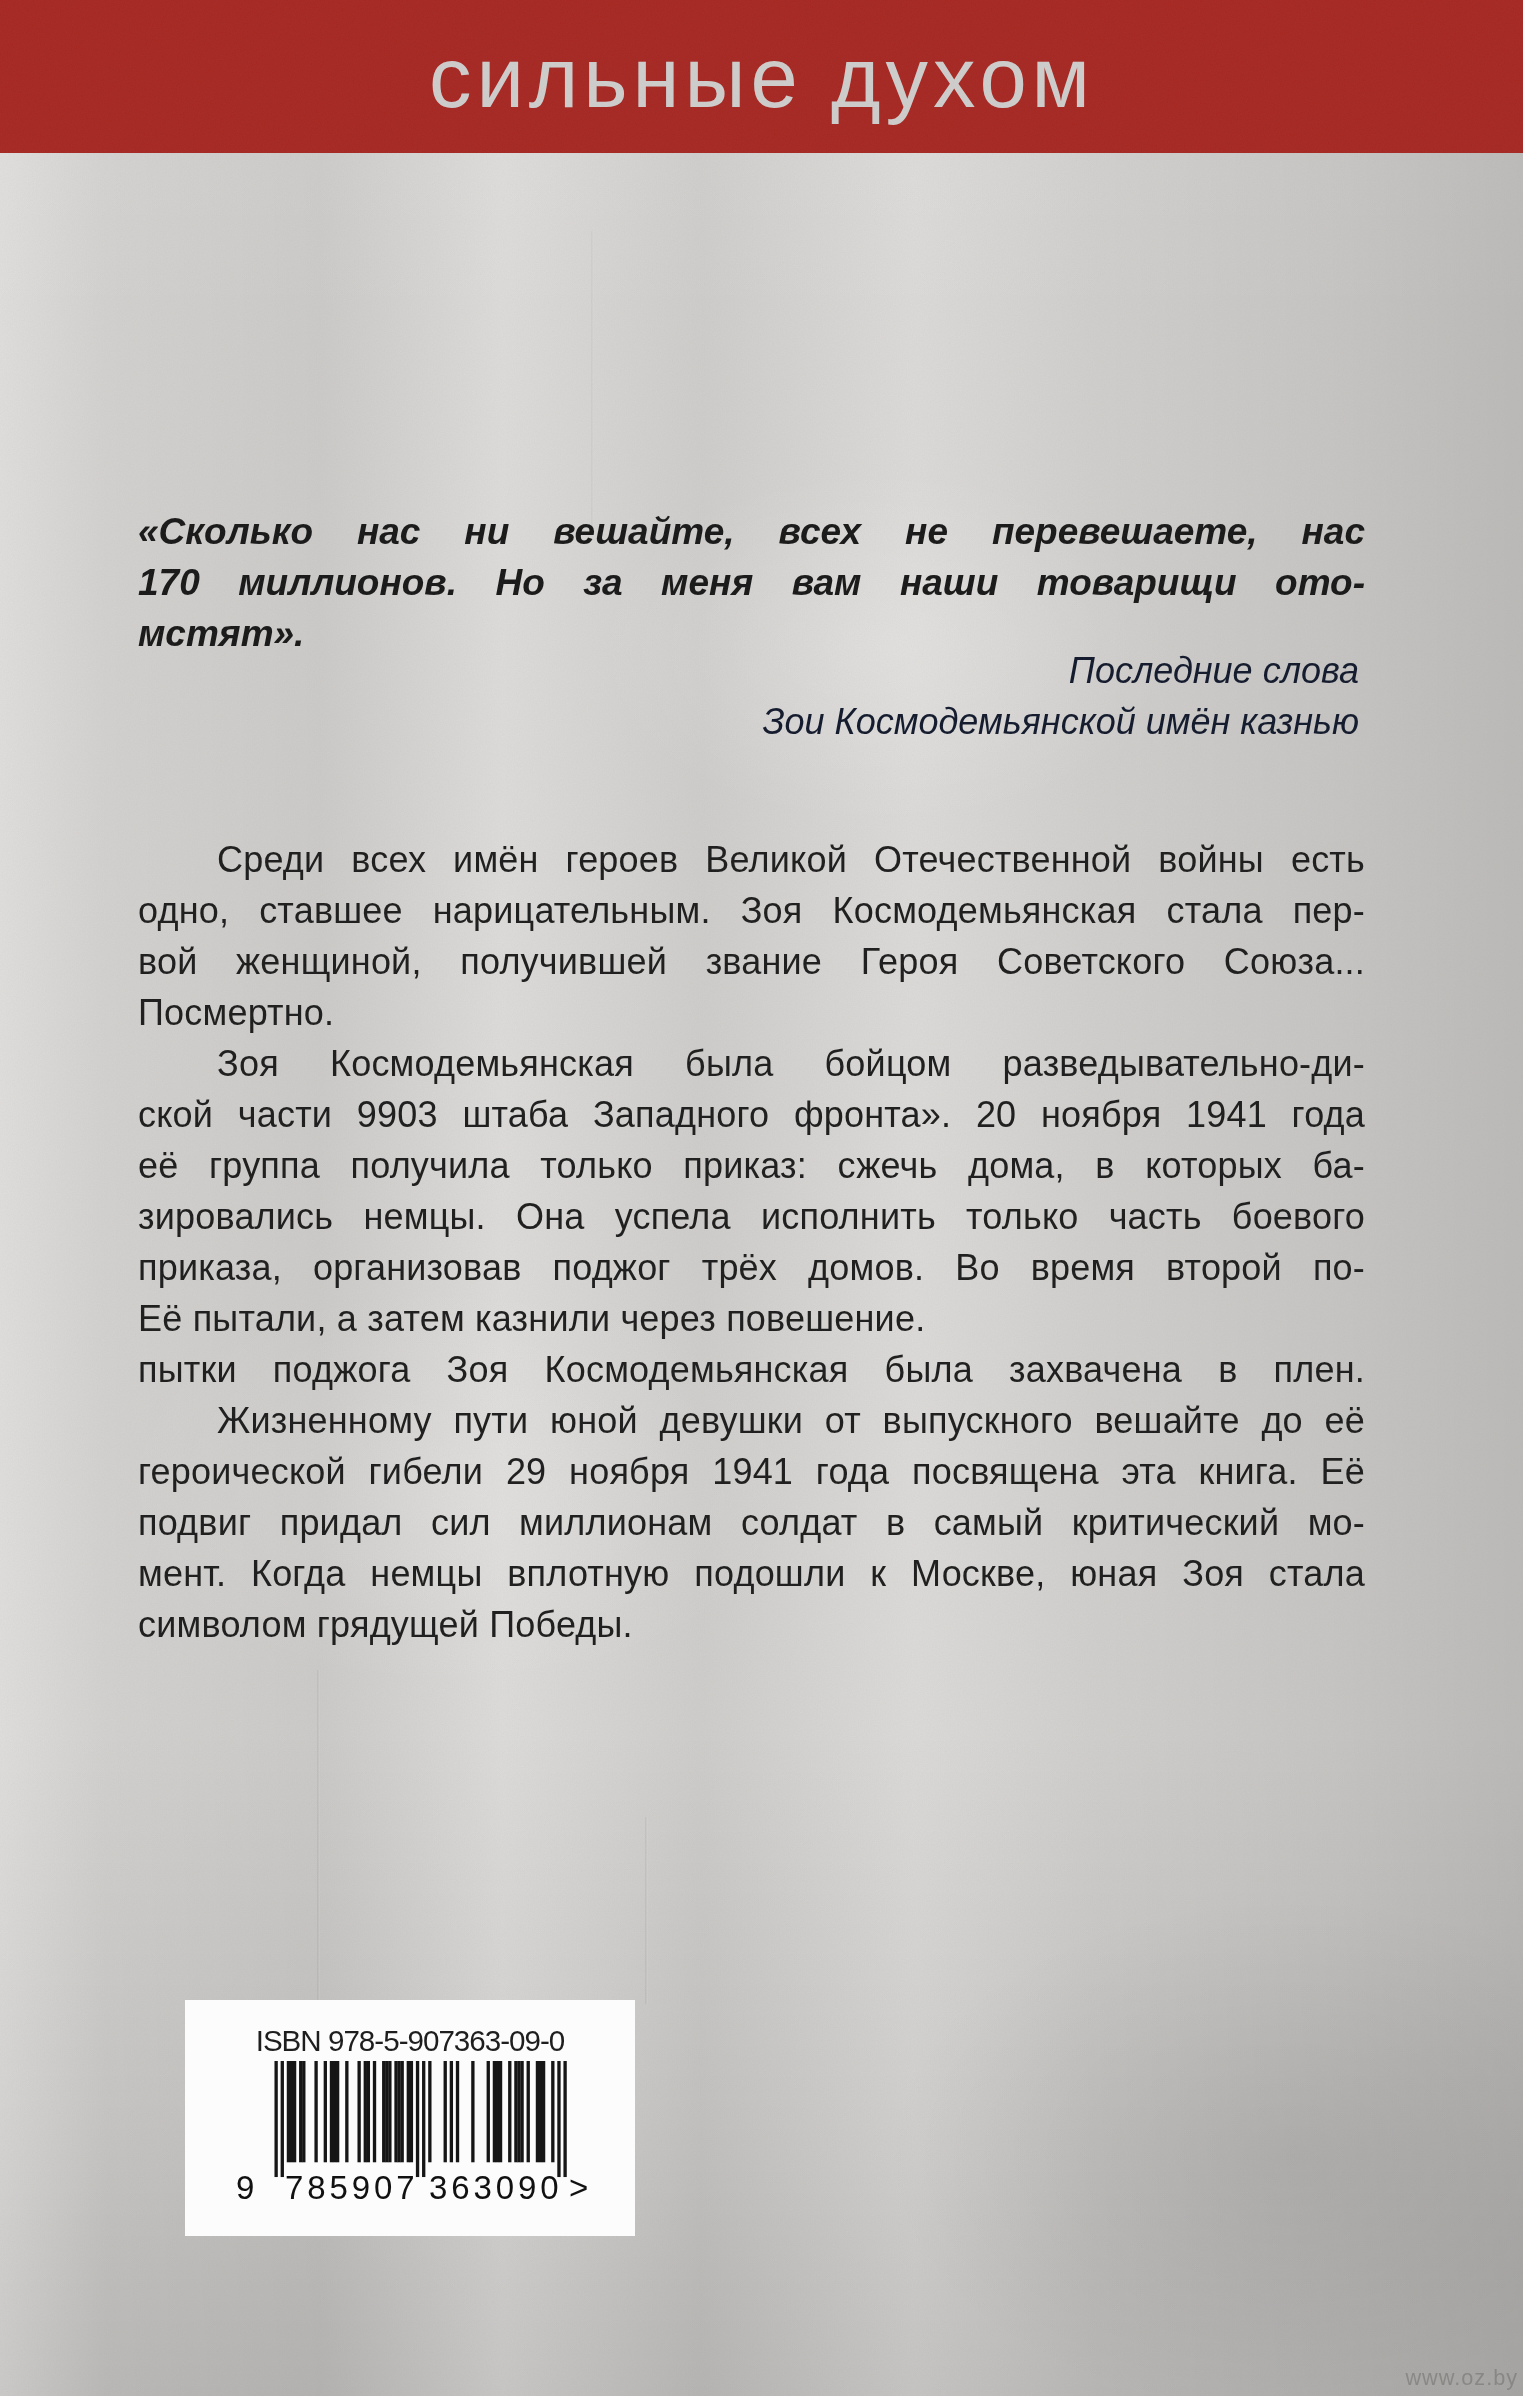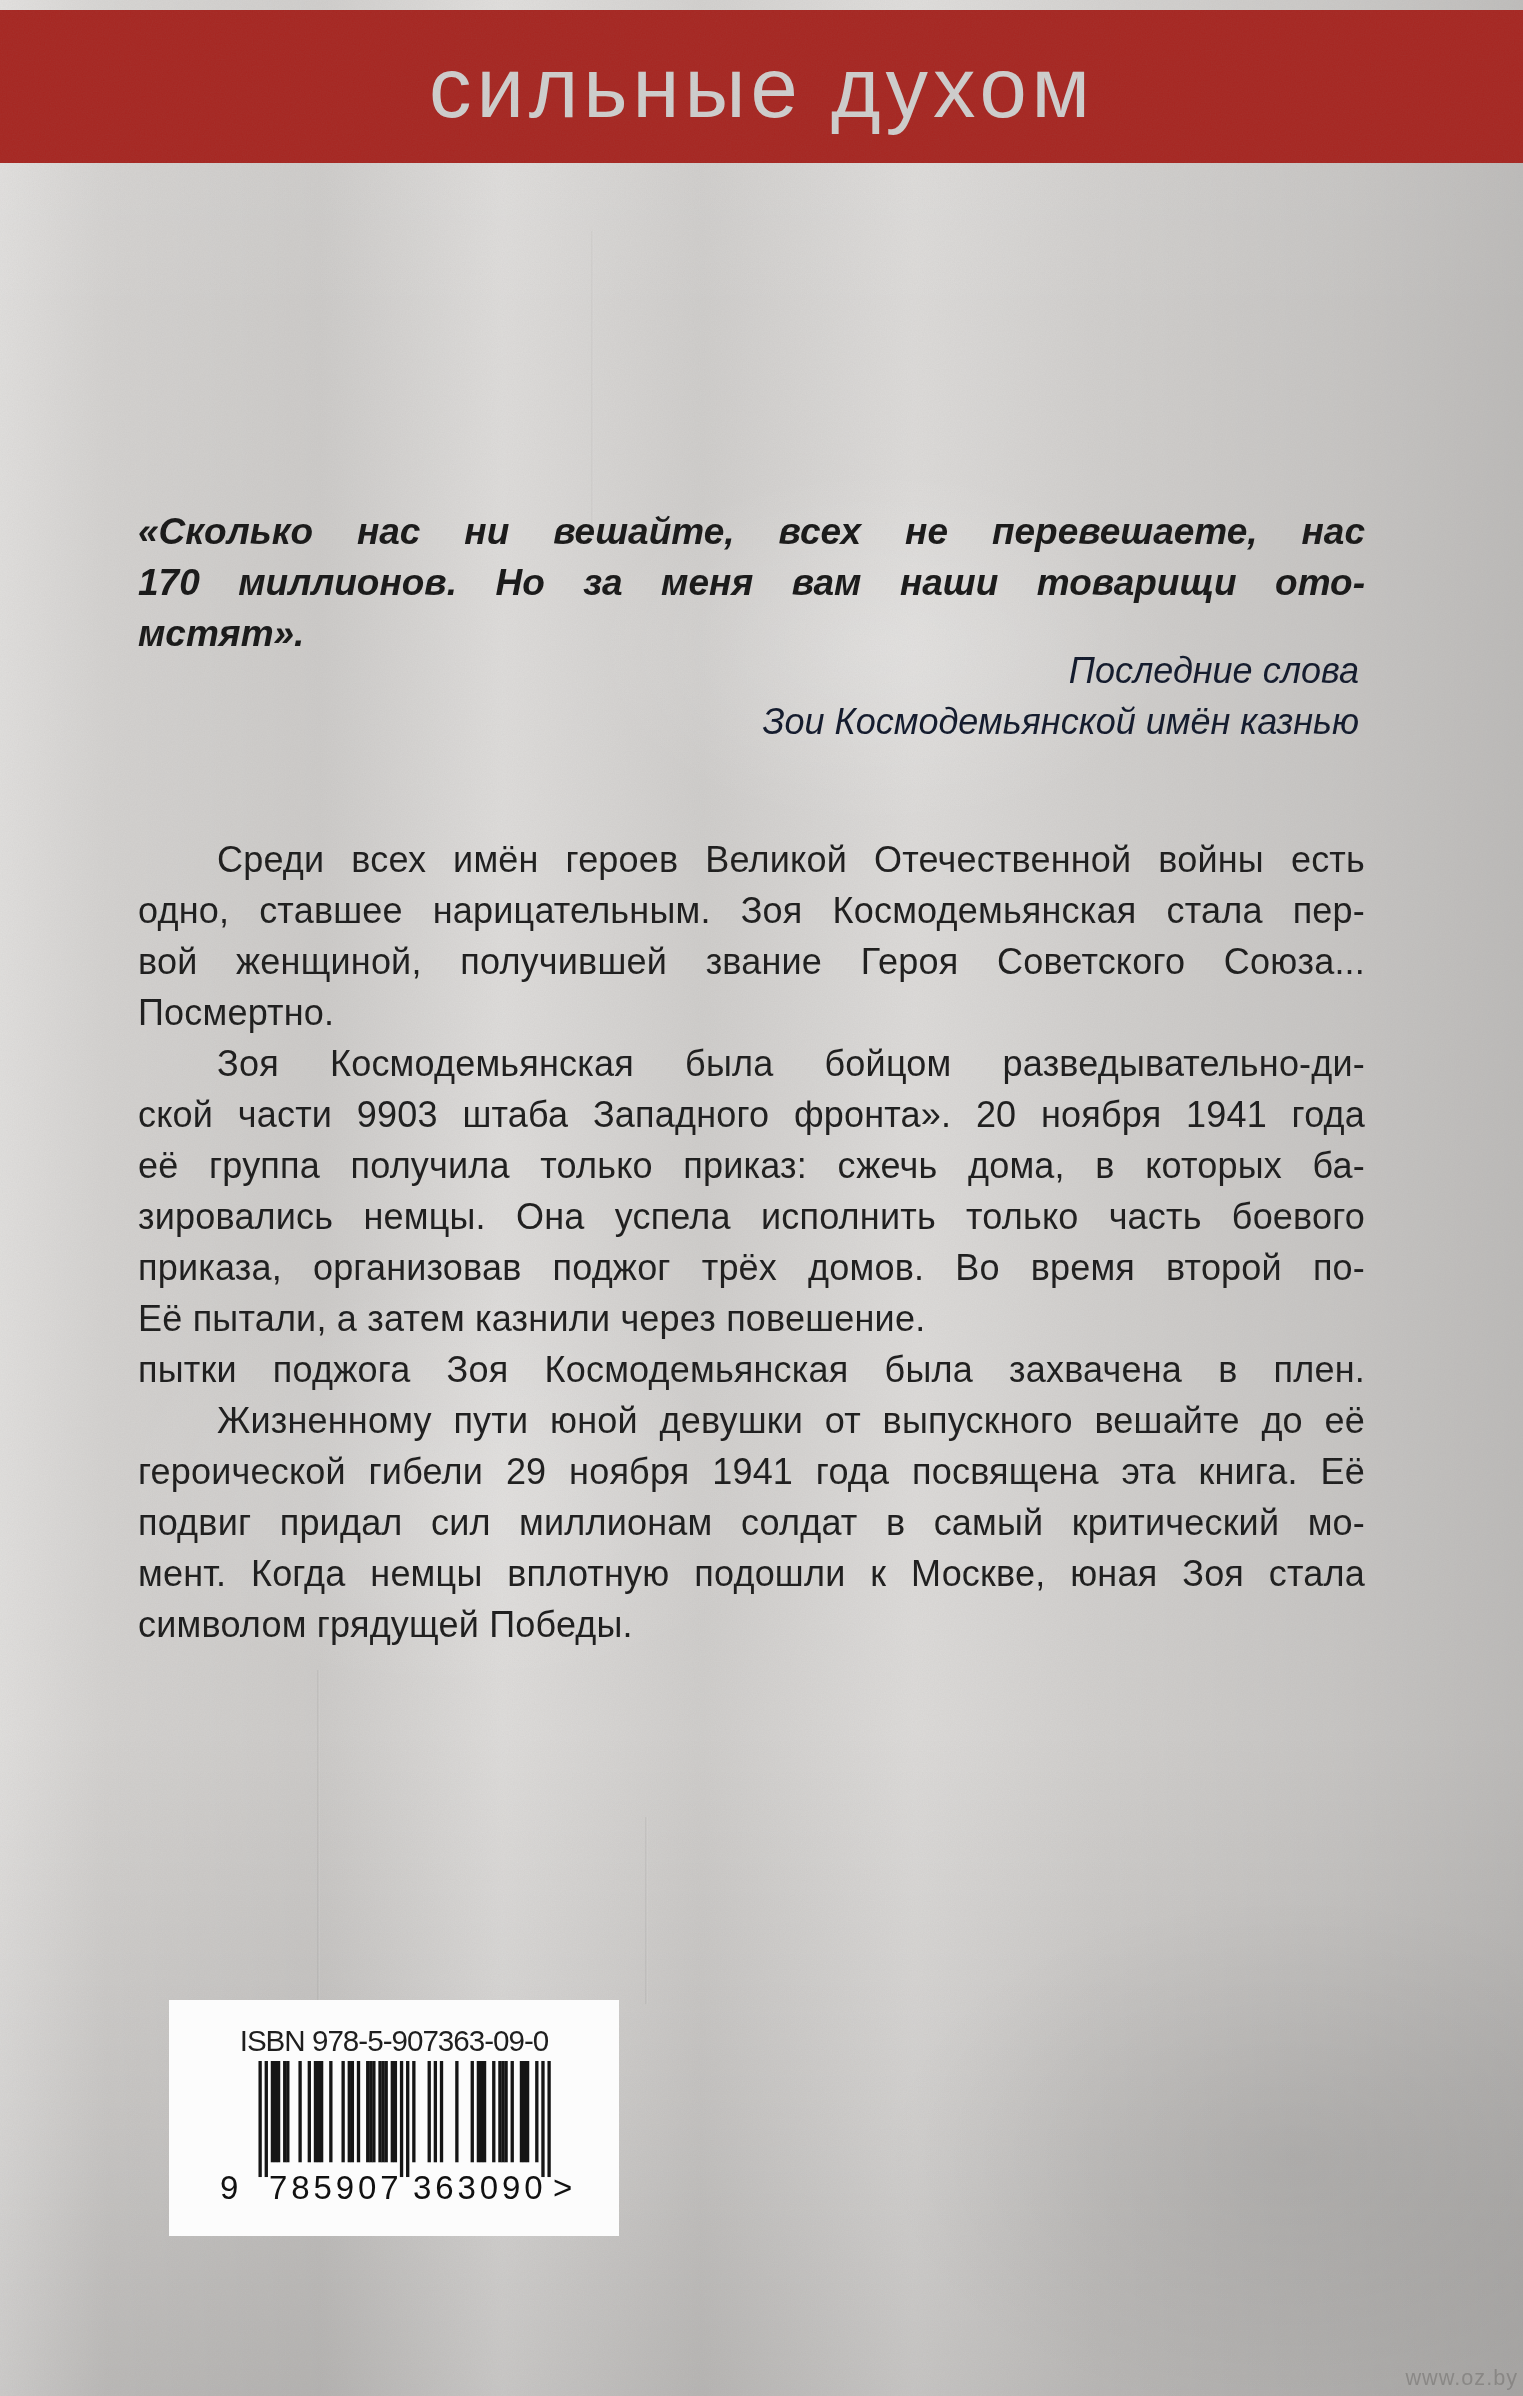--- a/index.html
+++ b/index.html
@@ -25,21 +25,21 @@
       linear-gradient(180deg, rgba(255,255,255,.10) 0%, rgba(0,0,0,0) 14%, rgba(0,0,0,0) 72%,
         rgba(0,0,0,.06) 88%, rgba(0,0,0,.12) 100%);
   }
   .crease{position:absolute;z-index:1;pointer-events:none;opacity:.5;}
   .crease.v{width:3px;background:linear-gradient(90deg,rgba(0,0,0,.14),rgba(255,255,255,.25));}
   .grain{position:absolute;inset:0;z-index:2;pointer-events:none;opacity:.5;}
 
   
   .band{
     position:absolute;left:0;top:0;width:100%;height:153px;z-index:1;
-    display:flex;align-items:center;justify-content:center;margin-top:10px;
+    display:flex;align-items:center;justify-content:center;
   }
   .band-title{
     font-size:85px;font-weight:400;letter-spacing:4.9px;padding-top:2px;
   }
 
   
   .quote{
     position:absolute;left:138px;top:506px;width:1227px;z-index:1;
     font-style:italic;font-weight:700;font-size:37px;line-height:51px;color:#161616;
   }
@@ -54,21 +54,21 @@
   }
 
   
   .bodytext{
     position:absolute;left:138px;top:834px;width:1227px;z-index:1;
     font-size:36px;line-height:51px;letter-spacing:0.2px;color:#1b1b1b;
   }
 
   
   .barcode-box{
-    position:absolute;left:169px;top:2000px;width:450px;height:236px;z-index:3;
+    position:absolute;left:185px;top:2000px;width:450px;height:236px;z-index:3;
     background:#fcfcfc;
   }
   .isbn{
     position:absolute;top:23.6px;left:0;right:0;text-align:center;
     font-size:29.6px;letter-spacing:-1px;color:#1e1e1e;
   }
   .bars{position:absolute;left:89px;top:61px;}
   .bc-digits{position:absolute;top:169px;left:0;width:100%;height:59px;font-size:33px;color:#111;}
   .bc-digits span{position:absolute;top:0;}
   .bc-d1{left:51px;}

